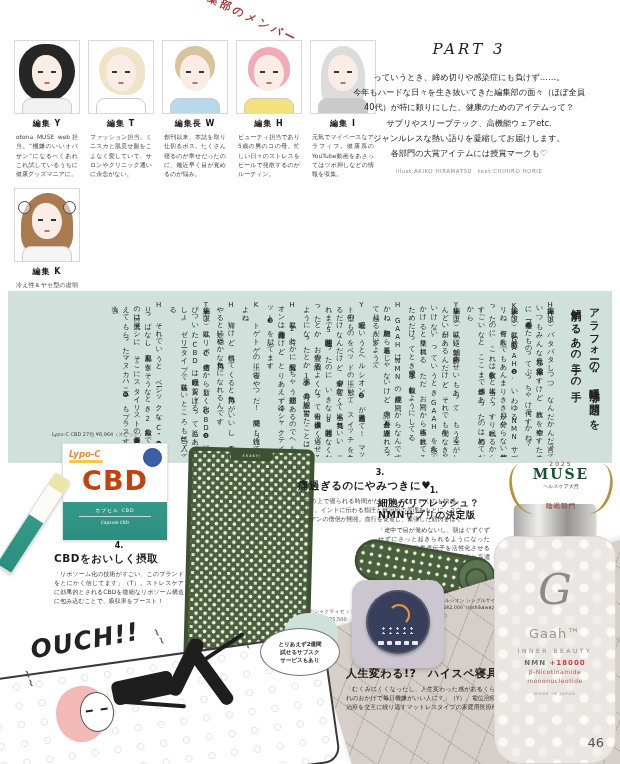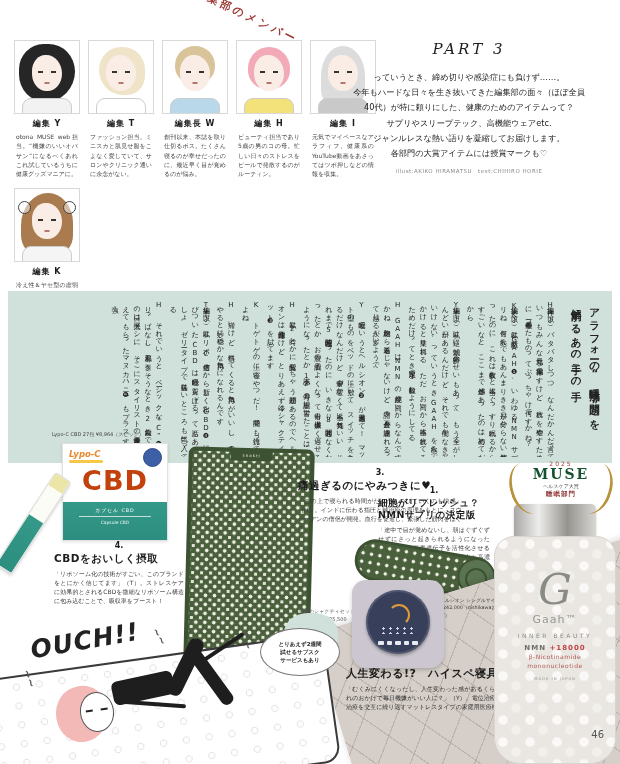--- a/index.html
+++ b/index.html
@@ -119,21 +119,21 @@
 
   
   .award{left:508px;top:460px;width:106px;height:58px;text-align:center;}
   .laurel{position:absolute;width:32px;height:52px;border-radius:50%;top:2px;}
   .laurel.l{left:2px;border-left:3px solid #b8923c;transform:rotate(-16deg);}
   .laurel.r{right:2px;border-right:3px solid #b8923c;transform:rotate(16deg);}
   .award .year{font-size:6px;color:#a33c33;letter-spacing:2px;}
   .award .muse{font-family:"DejaVu Serif","Liberation Serif",serif;font-size:14px;font-weight:bold;
     color:#14532d;letter-spacing:2px;line-height:1.1;}
   .award .cat{font-size:5px;color:#444;margin-top:1px;}
-  .award .div{font-size:6.5px;font-weight:bold;color:#8a2c2c;margin-top:1px;letter-spacing:1px;}
+  .award .div{font-size:6.5px;font-weight:normal;color:#8a2c2c;margin-top:13px;letter-spacing:1px;}
 
   
   .mattress{left:312px;top:634px;width:430px;height:260px;transform:rotate(-17deg);
     transform-origin:left top;border-radius:14px;background-color:#d6cfc9;
     background-image:repeating-linear-gradient(52deg,rgba(170,158,150,.55) 0 1.2px,transparent 1.2px 30px),
                      repeating-linear-gradient(-52deg,rgba(170,158,150,.55) 0 1.2px,transparent 1.2px 30px);
     box-shadow:0 -2px 6px rgba(0,0,0,.12);}
   .mattress-tag{left:592px;top:592px;width:22px;height:12px;background:#efece9;border:1px solid #cbc5bf;
     border-radius:2px;transform:rotate(-12deg);}
   .cap2{left:346px;top:656px;width:168px;}
@@ -146,21 +146,21 @@
     background:linear-gradient(90deg,#a9a7a5,#ededeb 30%,#96948f 65%,#d8d6d2);
     box-shadow:0 1px 2px rgba(0,0,0,.25);}
   .jar{left:494px;top:536px;width:122px;height:228px;border-radius:20px 20px 26px 26px;
     border:1px solid #d8d5d0;box-sizing:border-box;text-align:center;
     background-color:#eae7e3;
     background-image:radial-gradient(circle at 8px 7px,#faf9f7 4px,rgba(255,255,255,0) 5.5px),
                      radial-gradient(circle at 21px 17px,#f2f0ec 4px,rgba(255,255,255,0) 5.5px);
     background-size:27px 22px;}
   .jar .mono{font-family:"DejaVu Serif","Liberation Serif",serif;font-style:italic;font-size:42px;
     color:#8b8b85;line-height:1;margin-top:32px;}
-  .jar .brand{font-size:11px;color:#97978f;letter-spacing:1px;margin-top:2px;}
+  .jar .brand{font-size:13px;color:#97978f;letter-spacing:1px;margin-top:15px;}
   .jar .l1{font-size:6px;color:#8a8a84;letter-spacing:2.5px;margin-top:6px;}
   .jar .l2{font-size:7px;letter-spacing:1px;margin-top:5px;color:#6e6e68;font-weight:bold;}
   .jar .l2 b{color:#c04545;}
   .jar .sci{font-size:6px;color:#b05a55;letter-spacing:.5px;line-height:1.5;}
   .jar .made{font-size:3.8px;color:#9a9a94;letter-spacing:1px;margin-top:6px;}
 
   
   .mint-patch{left:284px;top:613px;width:54px;height:44px;background:#cfe1da;border-radius:45%;}
   .bubble{left:260px;top:628px;width:78px;height:46px;background:#fff;border:1px solid #777;
     border-radius:50%;display:flex;align-items:center;justify-content:center;text-align:center;
@@ -177,21 +177,21 @@
   .p-hair{left:56px;top:686px;width:52px;height:56px;background:#f3b9b6;border-radius:50% 46% 52% 48%;transform:rotate(-10deg);}
   .p-face{left:80px;top:692px;width:32px;height:38px;background:#fff;border:1px solid #555;border-radius:50%;transform:rotate(-8deg);}
   .p-eye{position:absolute;width:7px;height:2px;background:#222;top:16px;}
   .p-eye.l{left:5px;} .p-eye.r{right:5px;}
   .p-torso{left:112px;top:676px;width:62px;height:24px;background:#1e1e1e;border-radius:6px;transform:rotate(-12deg);}
   .p-arm1{left:120px;top:702px;width:66px;height:4px;background:#1e1e1e;border-radius:2px;transform:rotate(4deg);}
   .p-arm2{left:196px;top:646px;width:52px;height:4px;background:#1e1e1e;border-radius:2px;transform:rotate(-34deg);}
   .p-thigh{left:178px;top:636px;width:15px;height:62px;background:#1e1e1e;border-radius:7px;transform:rotate(26deg);}
   .p-shin{left:204px;top:642px;width:13px;height:68px;background:#1e1e1e;border-radius:6px;transform:rotate(-36deg);}
 
-  .pagenum{right:16px;bottom:24px;font-size:10px;color:#555;text-align:center;}
+  .pagenum{right:16px;bottom:14px;font-size:13px;color:#555;text-align:center;}
 </style>
 </head>
 <body>
 
 <div class="page">
 
   <div class="abs members-label">編集部のメンバー</div>
 
   <div class="abs editors">
     <div class="editor e0">

